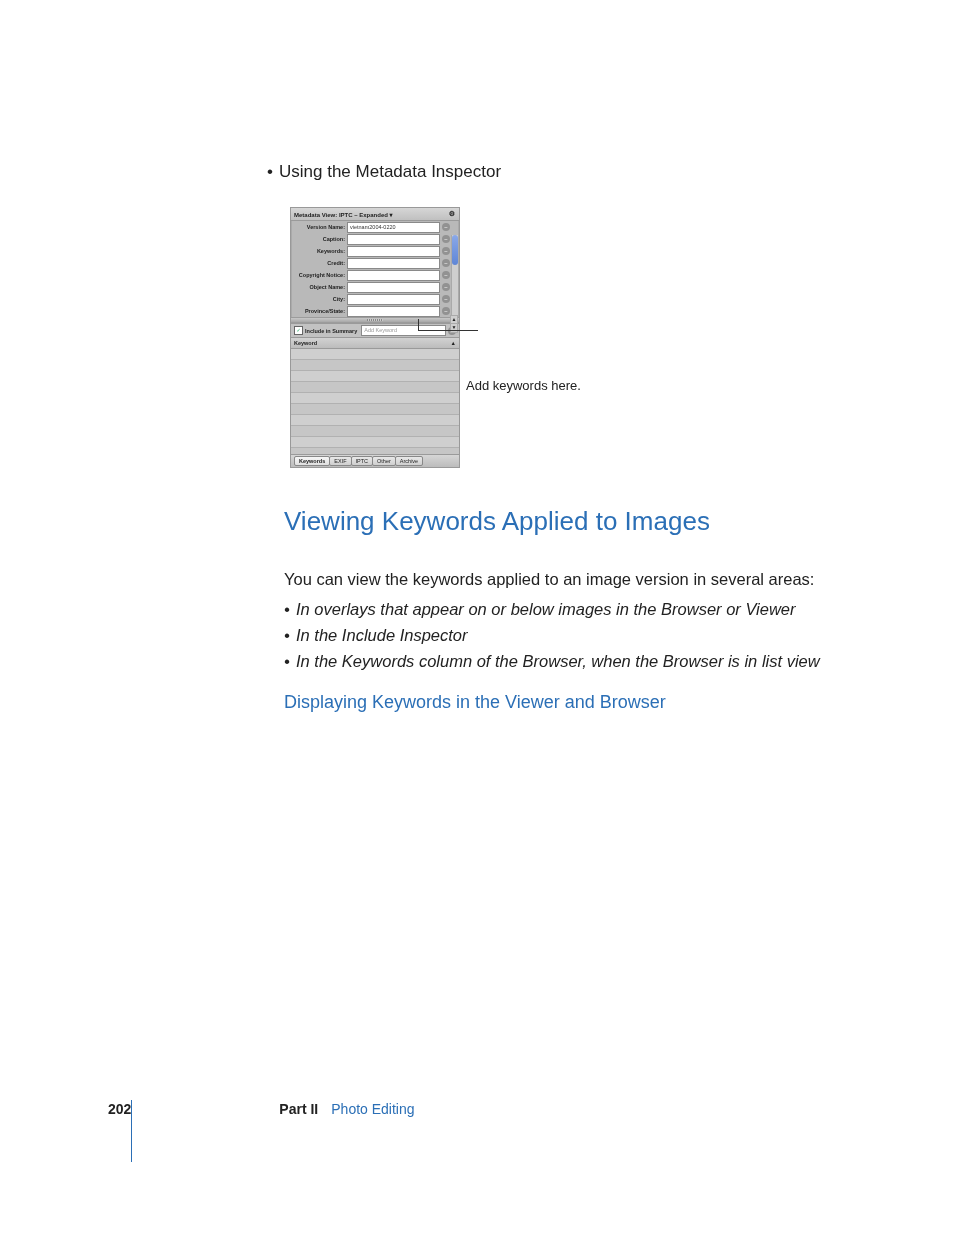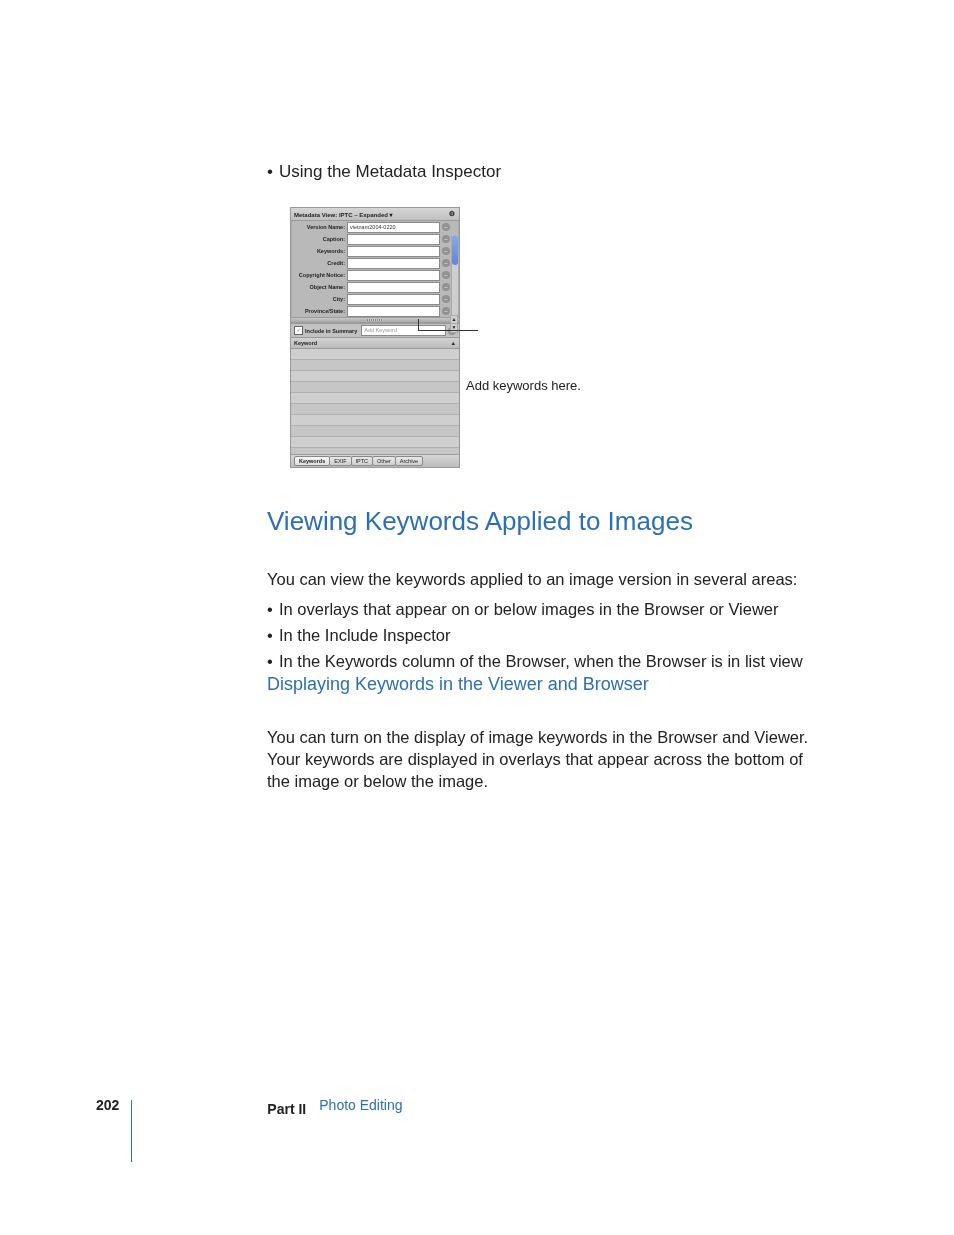--- a/index.html
+++ b/index.html
@@ -236,55 +236,57 @@
   .callout-line::before {
     content: "";
     position: absolute;
     left: 0; top: -11px;
     width: 1px;
     height: 11px;
     background: #333;
   }
   .section {
     position: absolute;
-    left: 267px;
+    left: 284px;
     width: 560px;
   }
   .h1 {
     font-size: 26px;
     color: #2b6fb6;
     font-weight: 400;
     margin-bottom: 6px;
   }
   .h2 {
     font-size: 18px;
     color: #2b6fb6;
     font-weight: 400;
+    margin-top: 18px;
     margin-bottom: 4px;
   }
   .body {
     font-size: 16.5px;
     line-height: 22px;
     margin-top: 31px;
   }
   .bullets {
     margin-top: 6px;
   }
   .bullets .bullet-row {
     font-size: 16.5px;
     line-height: 26px;
     margin-bottom: 0;
+    font-style: italic;
   }
   .footer {
     position: absolute;
-    left: 96px;
+    left: 108px;
     bottom: 118px;
     font-size: 14px;
     display: flex;
-    align-items: center;
+    align-items: flex-end;
   }
   .page-number {
     font-weight: bold;
     color: #222;
     margin-right: 148px;
   }
   .part-label {
     font-weight: bold;
     color: #222;
     margin-top: 9px;
@@ -407,21 +409,20 @@
 
   <div class="section" style="top:506px;">
     <div class="h1">Viewing Keywords Applied to Images</div>
     <div class="body">You can view the keywords applied to an image version in several areas:</div>
     <div class="bullets">
       <div class="bullet-row"><span class="bullet-dot">•</span><span>In overlays that appear on or below images in the Browser or Viewer</span></div>
       <div class="bullet-row"><span class="bullet-dot">•</span><span>In the Include Inspector</span></div>
       <div class="bullet-row"><span class="bullet-dot">•</span><span>In the Keywords column of the Browser, when the Browser is in list view</span></div>
     </div>
     <div class="h2">Displaying Keywords in the Viewer and Browser</div>
-    <div class="body">You can turn on the display of image keywords in the Browser and Viewer. Your keywords are displayed in overlays that appear across the bottom of the image or below the image.</div>
   </div>
 
   <div class="footer">
     <span class="page-number">202</span>
     <span class="part-label">Part II</span>
     <span class="part-title">Photo Editing</span>
   </div>
   <div class="margin-rule"></div>
 
 </div>

